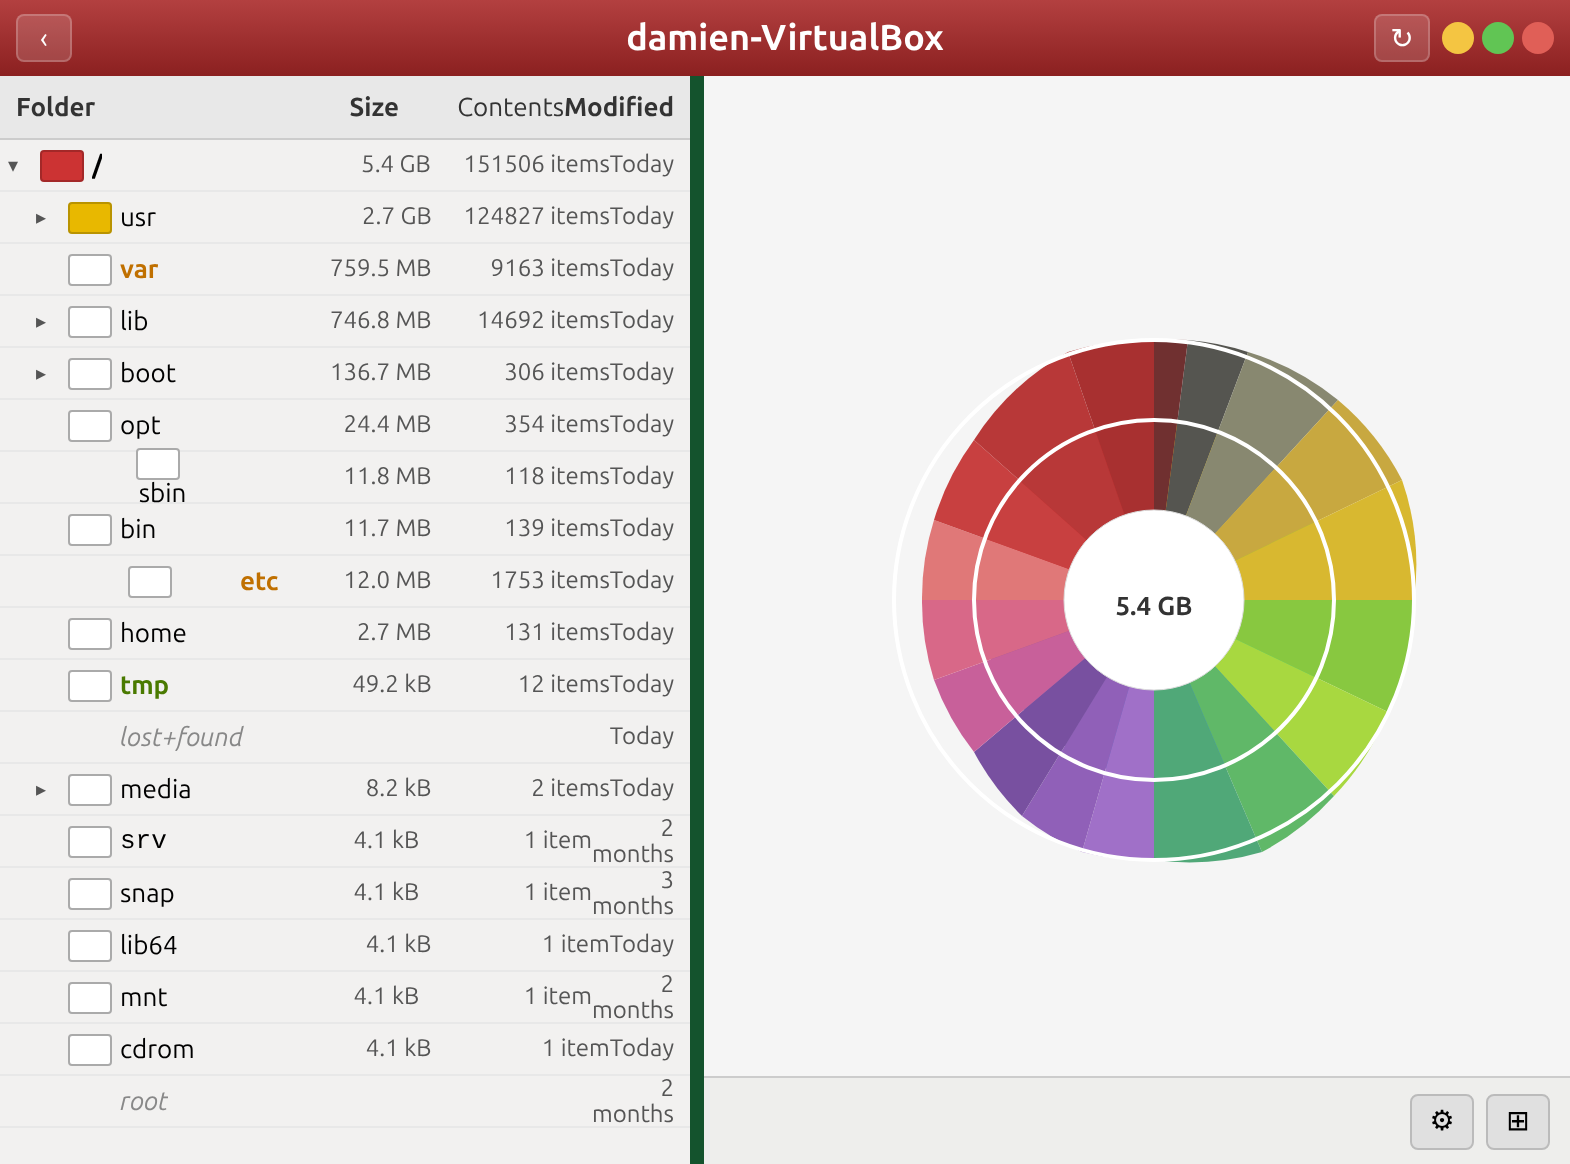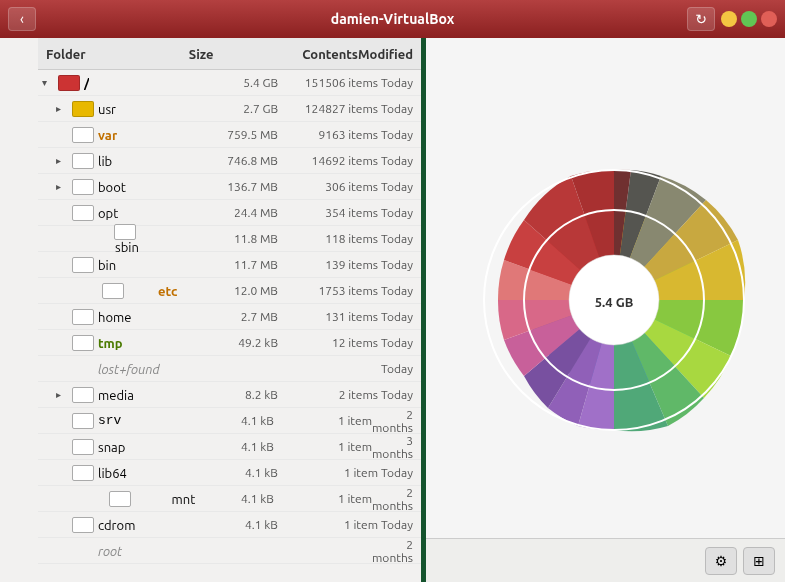--- a/index.html
+++ b/index.html
@@ -39,21 +39,21 @@
       border-radius: 4px;
       display: flex;
       align-items: center;
       justify-content: center;
       cursor: pointer;
       color: white;
       font-size: 14px;
     }
     .titlebar-title {
       color: white;
-      font-size: 14px;
+      font-size: 18px;
       font-weight: bold;
       position: absolute;
       left: 50%;
       transform: translateX(-50%);
     }
     .titlebar-right {
       display: flex;
       align-items: center;
       gap: 6px;
     }
@@ -86,40 +86,39 @@
     }
     .win-btn-min { background: #f4c542; }
     .win-btn-max { background: #61c554; }
     .win-btn-close { background: #e05f57; }
     .content-area {
       display: flex;
       flex: 1;
       overflow: hidden;
     }
     .left-panel {
-      width: 388px;
+      width: 352px;
       flex-shrink: 0;
       display: flex;
       flex-direction: column;
       background: #f2f1f0;
-      border-right: 5px solid #14532d;
-      margin-left: 38px;
+      border-right: 7px solid #14532d;
     }
     .table-header {
       display: flex;
       background: #e8e8e8;
       border-bottom: 1px solid #ccc;
       padding: 4px 0;
       height: 32px;
       align-items: center;
       flex-shrink: 0;
     }
     .col-folder { width: 160px; padding-left: 8px; font-weight: bold; color: #333; }
-    .col-size { width: 80px; text-align: left; font-weight: bold; color: #333; }
-    .col-contents { width: 100px; text-align: right; font-weight: bold; color: #333; }
+    .col-size { width: 80px; text-align: right; font-weight: bold; color: #333; }
+    .col-contents { width: 100px; text-align: right; font-weight: normal; color: #333; }
     .col-modified { flex: 1; text-align: right; padding-right: 8px; font-weight: bold; color: #333; }
     .table-body {
       overflow-y: auto;
       flex: 1;
     }
     .table-row {
       display: flex;
       align-items: center;
       height: 26px;
       border-bottom: 1px solid #e8e8e8;
@@ -394,21 +393,21 @@
             <div class="cell-folder" style="padding-left: 18px;">
               <span class="expand-arrow"></span>
               <div class="folder-icon" style="background: white; border: 1px solid rgb(170, 170, 170);"></div>
               <span class="folder-name">lib64</span>
             </div>
             <div class="cell-size">4.1 kB</div>
             <div class="cell-contents">1 item</div>
             <div class="cell-modified">Today</div>
           </div>
           <div class="table-row">
-            <div class="cell-folder" style="padding-left: 18px; justify-content: space-between;">
+            <div class="cell-folder" style="padding-left: 18px;">
               <span class="expand-arrow"></span>
               <div class="folder-icon" style="background: white; border: 1px solid rgb(170, 170, 170);"></div>
               <span class="folder-name">mnt</span>
             </div>
             <div class="cell-size">4.1 kB</div>
             <div class="cell-contents">1 item</div>
             <div class="cell-modified">2 months</div>
           </div>
           <div class="table-row">
             <div class="cell-folder" style="padding-left: 18px;">

